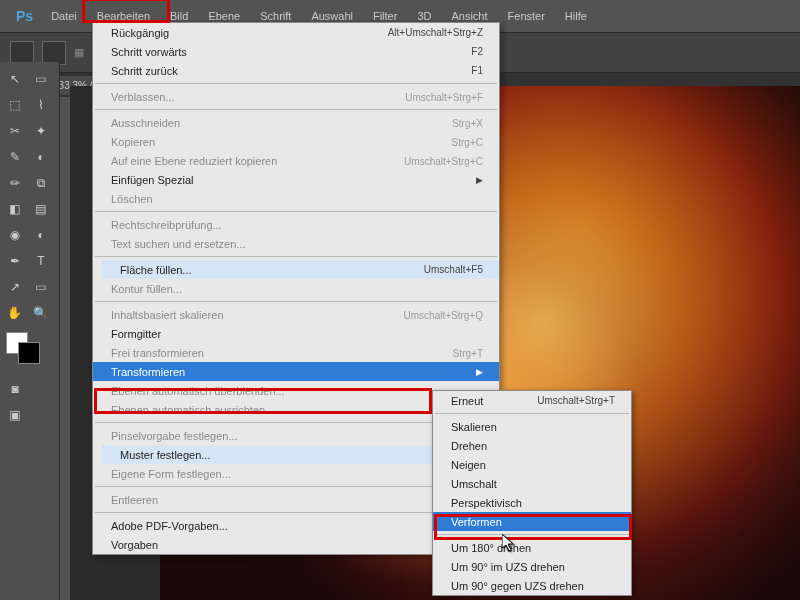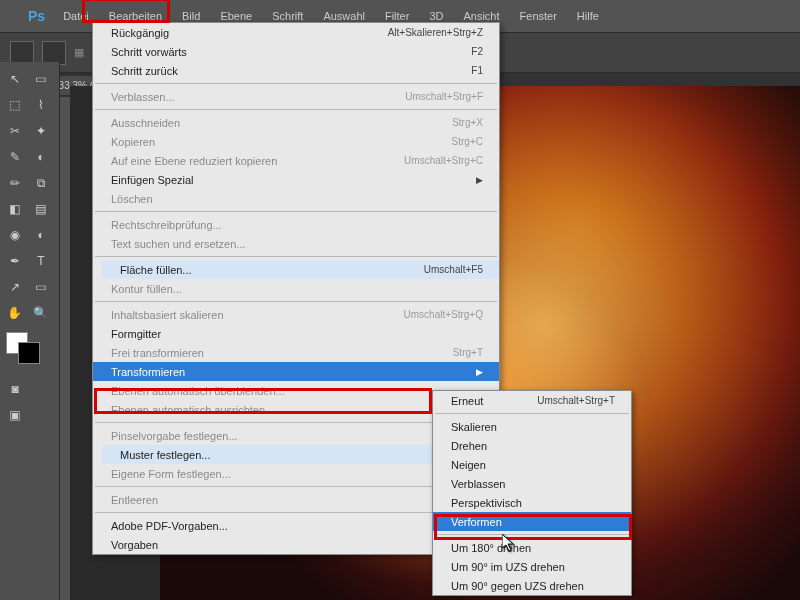--- a/index.html
+++ b/index.html
@@ -1,17 +1,17 @@
 <!DOCTYPE html>
 <html><head>
 <meta charset="utf-8">
 <style>
 * { margin: 0; padding: 0; box-sizing: border-box; font-family: Tahoma, Arial, sans-serif; font-size: 11px; }
 body { background: #525252; overflow: hidden; width: 800px; height: 600px; position: relative; }
-.menubar { background: #535353; height: 33px; display: flex; align-items: center; padding-left: 20px; border-bottom: 1px solid #2a2a2a; }
+.menubar { background: #535353; height: 33px; display: flex; align-items: center; padding-left: 8px; border-bottom: 1px solid #2a2a2a; }
 .ps-logo { color: #4aa3df; font-weight: bold; font-size: 14px; padding: 0 8px; }
 .menu-item { color: #ccc; padding: 3px 10px; cursor: pointer; }
 .menu-item.active { background: transparent; }
 .hl-red { border: 3px solid #d20000; position: absolute; pointer-events: none; }
 .optbar { background: #424242; height: 40px; border-bottom: 1px solid #2a2a2a; display: flex; align-items: center; padding: 0 10px; gap: 8px; color: #ccc; }
 .opt-icon { width: 24px; height: 24px; background: #333; border: 1px solid #666; display: inline-block; }
 .opt-input { width: 50px; height: 18px; background: #333; border: 1px solid #222; color: #ddd; font-size: 10px; padding: 0 3px; }
 .tabbar { background: #323232; height: 24px; display: flex; align-items: center; padding-left: 8px; }
 .doc-tab { background: #4a4a4a; color: #ccc; padding: 4px 10px; font-size: 10px; border-radius: 2px 2px 0 0; }
 .canvas { position: absolute; left: 70px; top: 86px; right: 0; bottom: 0; background: #2a2a2a; overflow: hidden; }
@@ -23,21 +23,21 @@
 }
 .toolbar { position: absolute; left: 0; top: 62px; width: 60px; bottom: 0; background: #4f4f4f; border-right: 1px solid #2a2a2a; padding: 6px 4px; }
 .tool-row { display: flex; gap: 4px; margin-bottom: 4px; }
 .tool { width: 22px; height: 22px; background: #4f4f4f; border: 1px solid transparent; display: flex; align-items: center; justify-content: center; color: #ccc; font-size: 12px; }
 .swatch-row { margin-top: 8px; position: relative; width: 46px; height: 36px; }
 .swatch-fg { position: absolute; left: 2px; top: 0; width: 22px; height: 22px; background: #fff; border: 1px solid #888; }
 .swatch-bg { position: absolute; left: 14px; top: 10px; width: 22px; height: 22px; background: #000; border: 1px solid #888; }
 .dropdown { position: absolute; background: #e8e8e8; border: 1px solid #8a8a8a; box-shadow: 2px 2px 6px rgba(0,0,0,.4); }
 .edit-dd { left: 92px; top: 22px; width: 408px; }
 .dd-item { padding: 3px 16px 3px 18px; color: #222; display: flex; justify-content: space-between; align-items: center; height: 19px; }
-.dd-item.disabled { color: #8a8a8a; }
+.dd-item.disabled { color: #8a8a8a; align-items: flex-end; }
 .dd-item.hover { background: #d6e5f5; margin-left: 9px; }
 .dd-item.sel { background: #2f7cd6; color: #fff; }
 .dd-sep { height: 1px; background: #b8b8b8; margin: 3px 2px; }
 .dd-arrow { font-size: 9px; color: #444; }
 .dd-item.sel .dd-arrow { color: #fff; }
 .sub-dd { left: 432px; top: 390px; width: 200px; }
 .shortcut { color: #444; font-size: 10px; }
 .dd-item.disabled .shortcut { color: #9a9a9a; }
 .cursor { position: absolute; left: 502px; top: 534px; z-index: 999; pointer-events: none; }
 .cursor svg { filter: drop-shadow(1px 1px 1px rgba(0,0,0,.6)); }
@@ -132,21 +132,21 @@
       <div class="tool">◙</div>
     </div>
   <div class="tool-row">
       <div class="tool">▣</div>
     </div>
 </div>
 
 <div class="dropdown edit-dd" id="edit-dd">
     <div class="dd-item">
       <span>Rückgängig</span>
-      <span class="shortcut">Alt+Skalieren+Strg+Z</span>
+      <span class="shortcut">Alt+Umschalt+Strg+Z</span>
     </div>
     <div class="dd-item">
       <span>Schritt vorwärts</span>
       <span class="shortcut">F2</span>
     </div>
     <div class="dd-item">
       <span>Schritt zurück</span>
       <span class="shortcut">F1</span>
     </div>
     <div class="dd-sep"></div>
@@ -244,21 +244,21 @@
     <div class="dd-item">
       <span>Skalieren</span>
     </div>
     <div class="dd-item">
       <span>Drehen</span>
     </div>
     <div class="dd-item">
       <span>Neigen</span>
     </div>
     <div class="dd-item">
-      <span>Verblassen</span>
+      <span>Umschalt</span>
     </div>
     <div class="dd-item">
       <span>Perspektivisch</span>
     </div>
     <div class="dd-item sel">
       <span>Verformen</span>
     </div>
     <div class="dd-sep"></div>
     <div class="dd-item">
       <span>Um 180° drehen</span>

